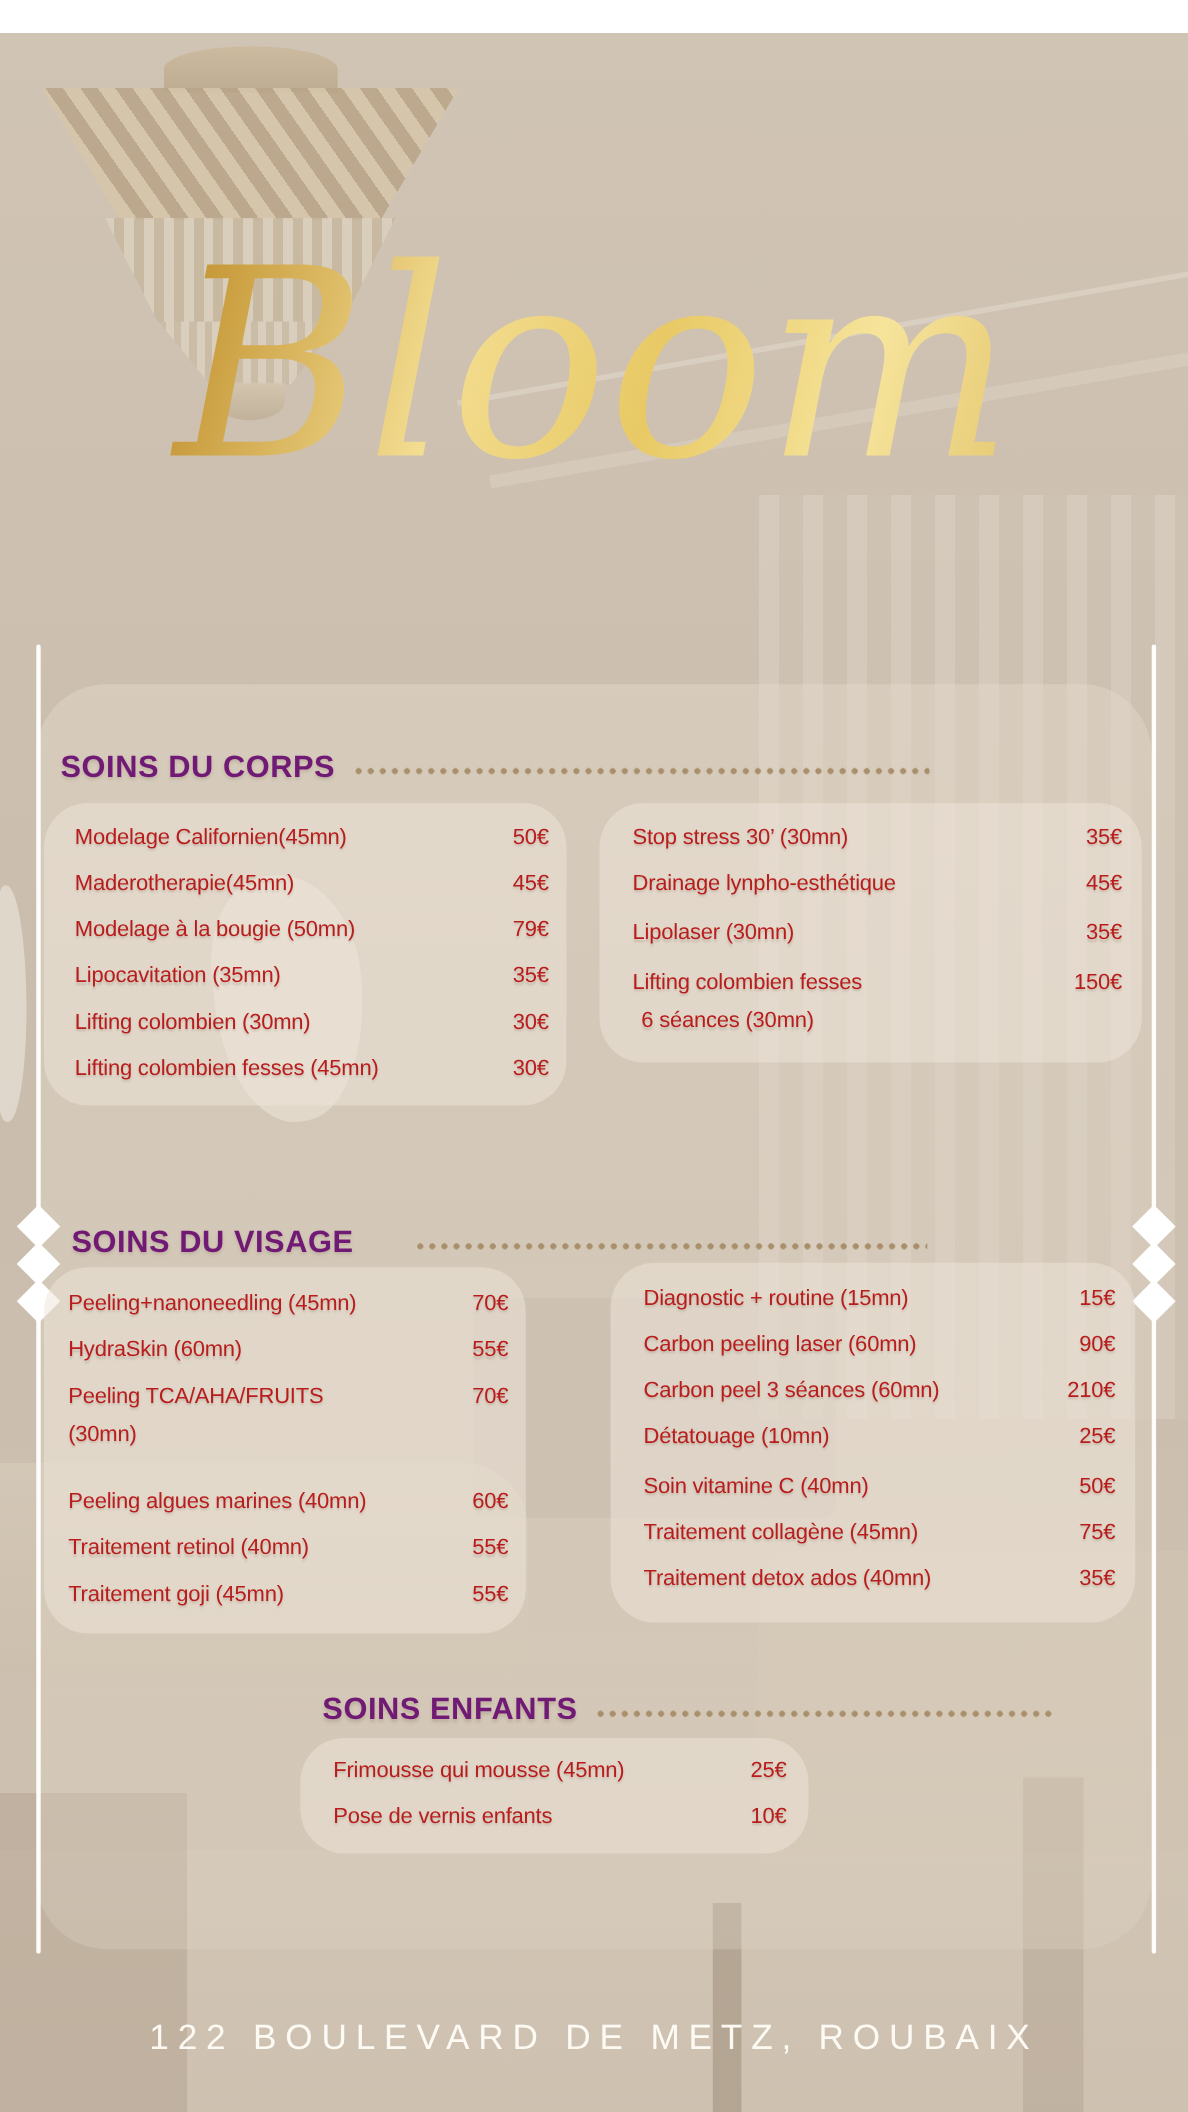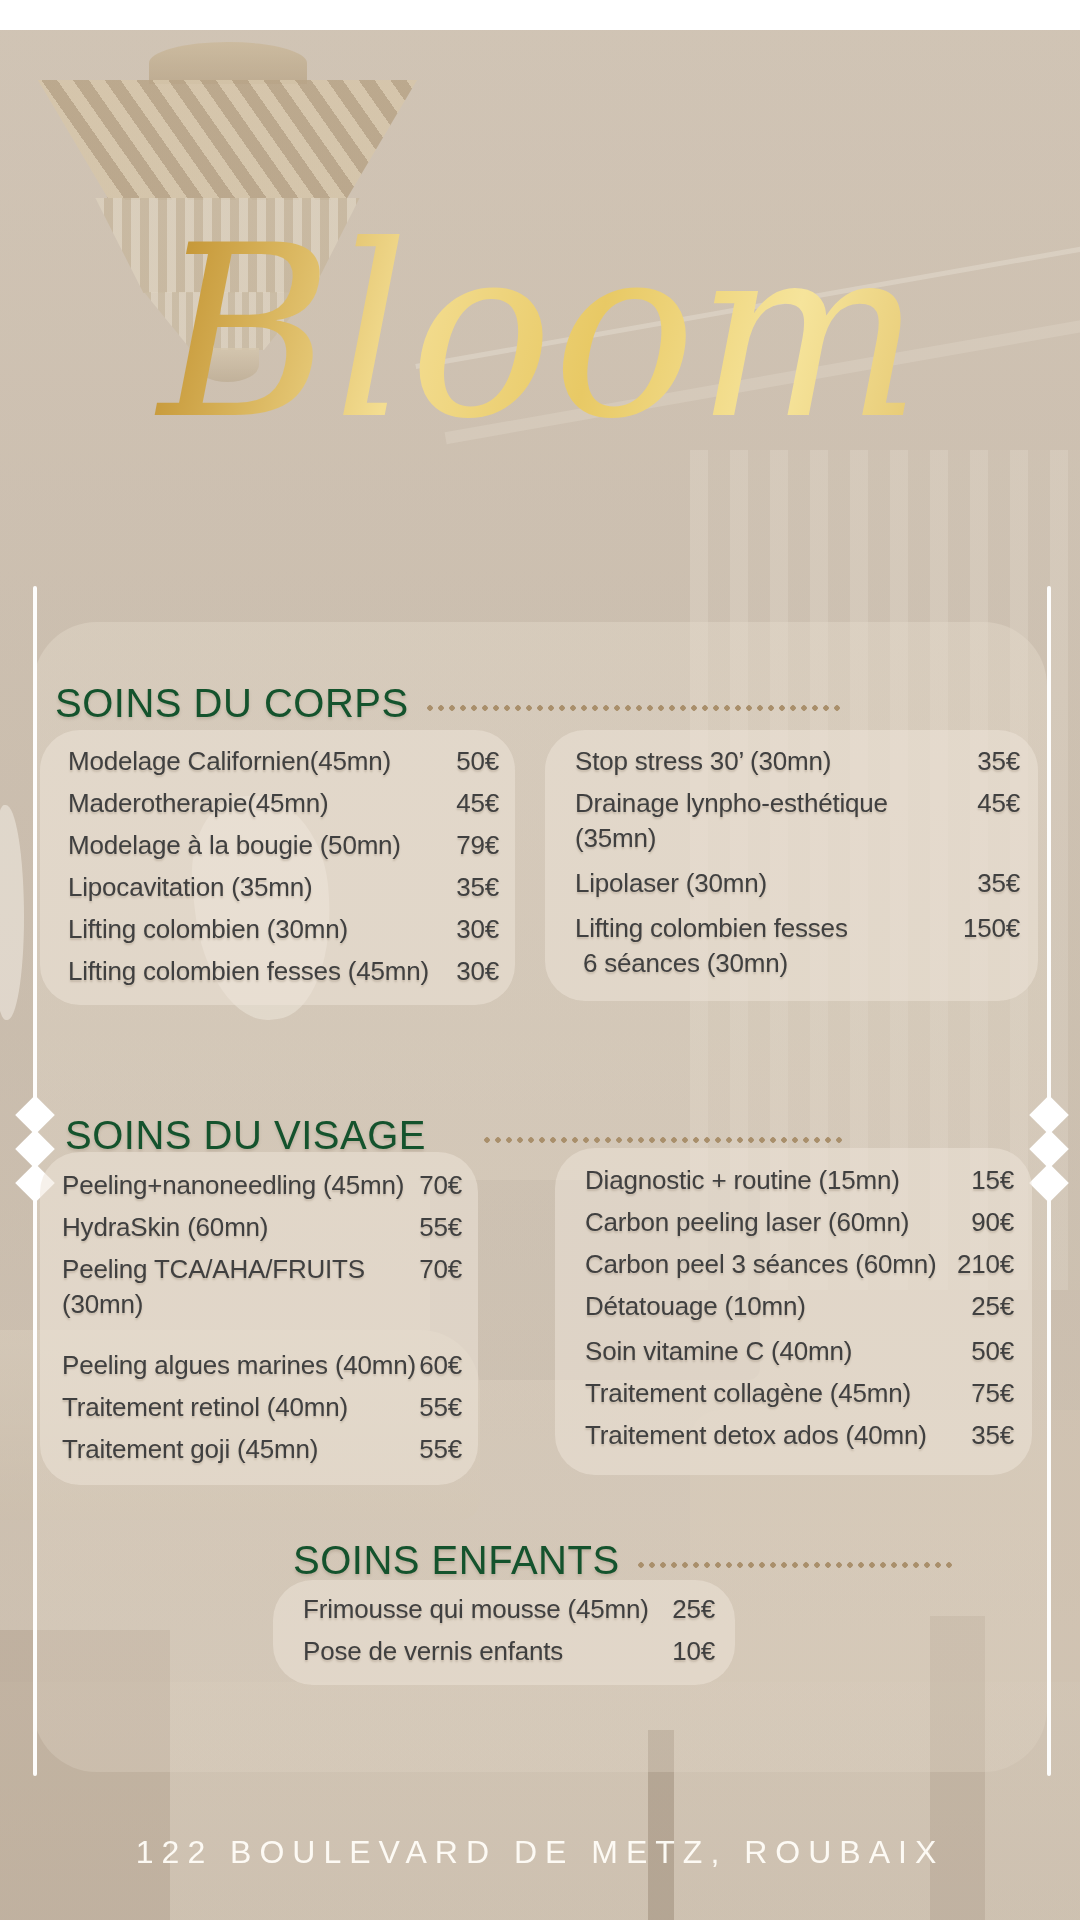--- a/index.html
+++ b/index.html
@@ -62,38 +62,38 @@
   
   .logo { position:absolute; left:0; right:0; top:172px; text-align:center;
     font-family:"DejaVu Serif",serif; font-style:italic; font-size:238px; line-height:1.1;
     background:linear-gradient(105deg,#8f6a1e 0%,#c89b3c 18%,#f3dd91 38%,#e8c965 55%,#f6e49b 72%,#d4ab48 100%);
     -webkit-background-clip:text; background-clip:text; color:transparent; }
   .subtitle { position:absolute; left:0; right:0; top:544px; text-align:center;
     font-size:34px; letter-spacing:16px; color:#fffdf8; }
 
   
   .sec-head { position:absolute; display:flex; align-items:center; }
-  .sec-head h2 { font-size:40px; font-weight:normal; letter-spacing:.5px; color:#14532d;
+  .sec-head h2 { font-size:28px; font-weight:bold; letter-spacing:.5px; color:#701a75;
     text-shadow:0 2px 3px rgba(120,100,75,.25); white-space:nowrap; }
   .dots { flex:1; height:6px; margin-left:18px; margin-top:8px;
     background-image:radial-gradient(circle at 3px 3px,#a98f6b 2.5px,rgba(0,0,0,0) 3px);
     background-size:11px 6px; background-repeat:repeat-x; }
   .head-corps   { left:55px;  top:651px;  width:790px; }
   .head-visage  { left:65px;  top:1083px; width:778px;gap:40px; }
   .head-enfants { left:293px; top:1508px; width:664px; }
 
   .card { position:absolute; background:rgba(237,229,216,.52); border-radius:40px; }
   .card-corps-l  { left:40px;  top:700px;  width:475px; padding:14px 16px 16px 28px; }
   .card-corps-r  { left:545px; top:700px;  width:493px; padding:14px 18px 20px 30px; }
   .card-visage-l { left:40px;  top:1122px; width:438px; padding:16px 16px 18px 22px; }
   .card-visage-r { left:555px; top:1118px; width:477px; padding:15px 18px 22px 30px; }
   .card-enfants  { left:273px; top:1550px; width:462px; padding:12px 20px 16px 30px; }
 
-  .row { position:relative; font-size:26px; line-height:35px; letter-spacing:-0.2px;
-    color:#404040; margin-bottom:7px; text-shadow:0 2px 2px rgba(122,103,82,.28); }
+  .row { position:relative; font-size:20px; line-height:35px; letter-spacing:-0.2px;
+    color:#b91c1c; margin-bottom:7px; text-shadow:0 2px 2px rgba(122,103,82,.28); }
   .card .row:last-child { margin-bottom:0; }
   .lbl { white-space:nowrap; }
   .l2 { line-height:35px; }
   .l2.indent { padding-left:8px; }
   .price { position:absolute; right:0; top:0; line-height:35px; white-space:nowrap; }
   .mt10 { margin-top:10px; }
   .mt26 { margin-top:26px; }
 
   .footer { position:absolute; left:0; right:0; top:1804px; text-align:center;
     font-size:32px; letter-spacing:8px; color:rgba(255,253,248,.95); }
@@ -171,21 +171,20 @@
     </div>
   </div>
 
   <div class="card card-corps-r">
     <div class="row">
       <div class="lbl">Stop stress 30’ (30mn)</div>
       <div class="price">35€</div>
     </div>
     <div class="row">
       <div class="lbl">Drainage lynpho-esthétique</div>
-      <div class="l2">(35mn)</div>
       <div class="price">45€</div>
     </div>
     <div class="row mt10">
       <div class="lbl">Lipolaser (30mn)</div>
       <div class="price">35€</div>
     </div>
     <div class="row mt10">
       <div class="lbl">Lifting colombien fesses</div>
       <div class="l2 indent">6 séances (30mn)</div>
       <div class="price">150€</div>

